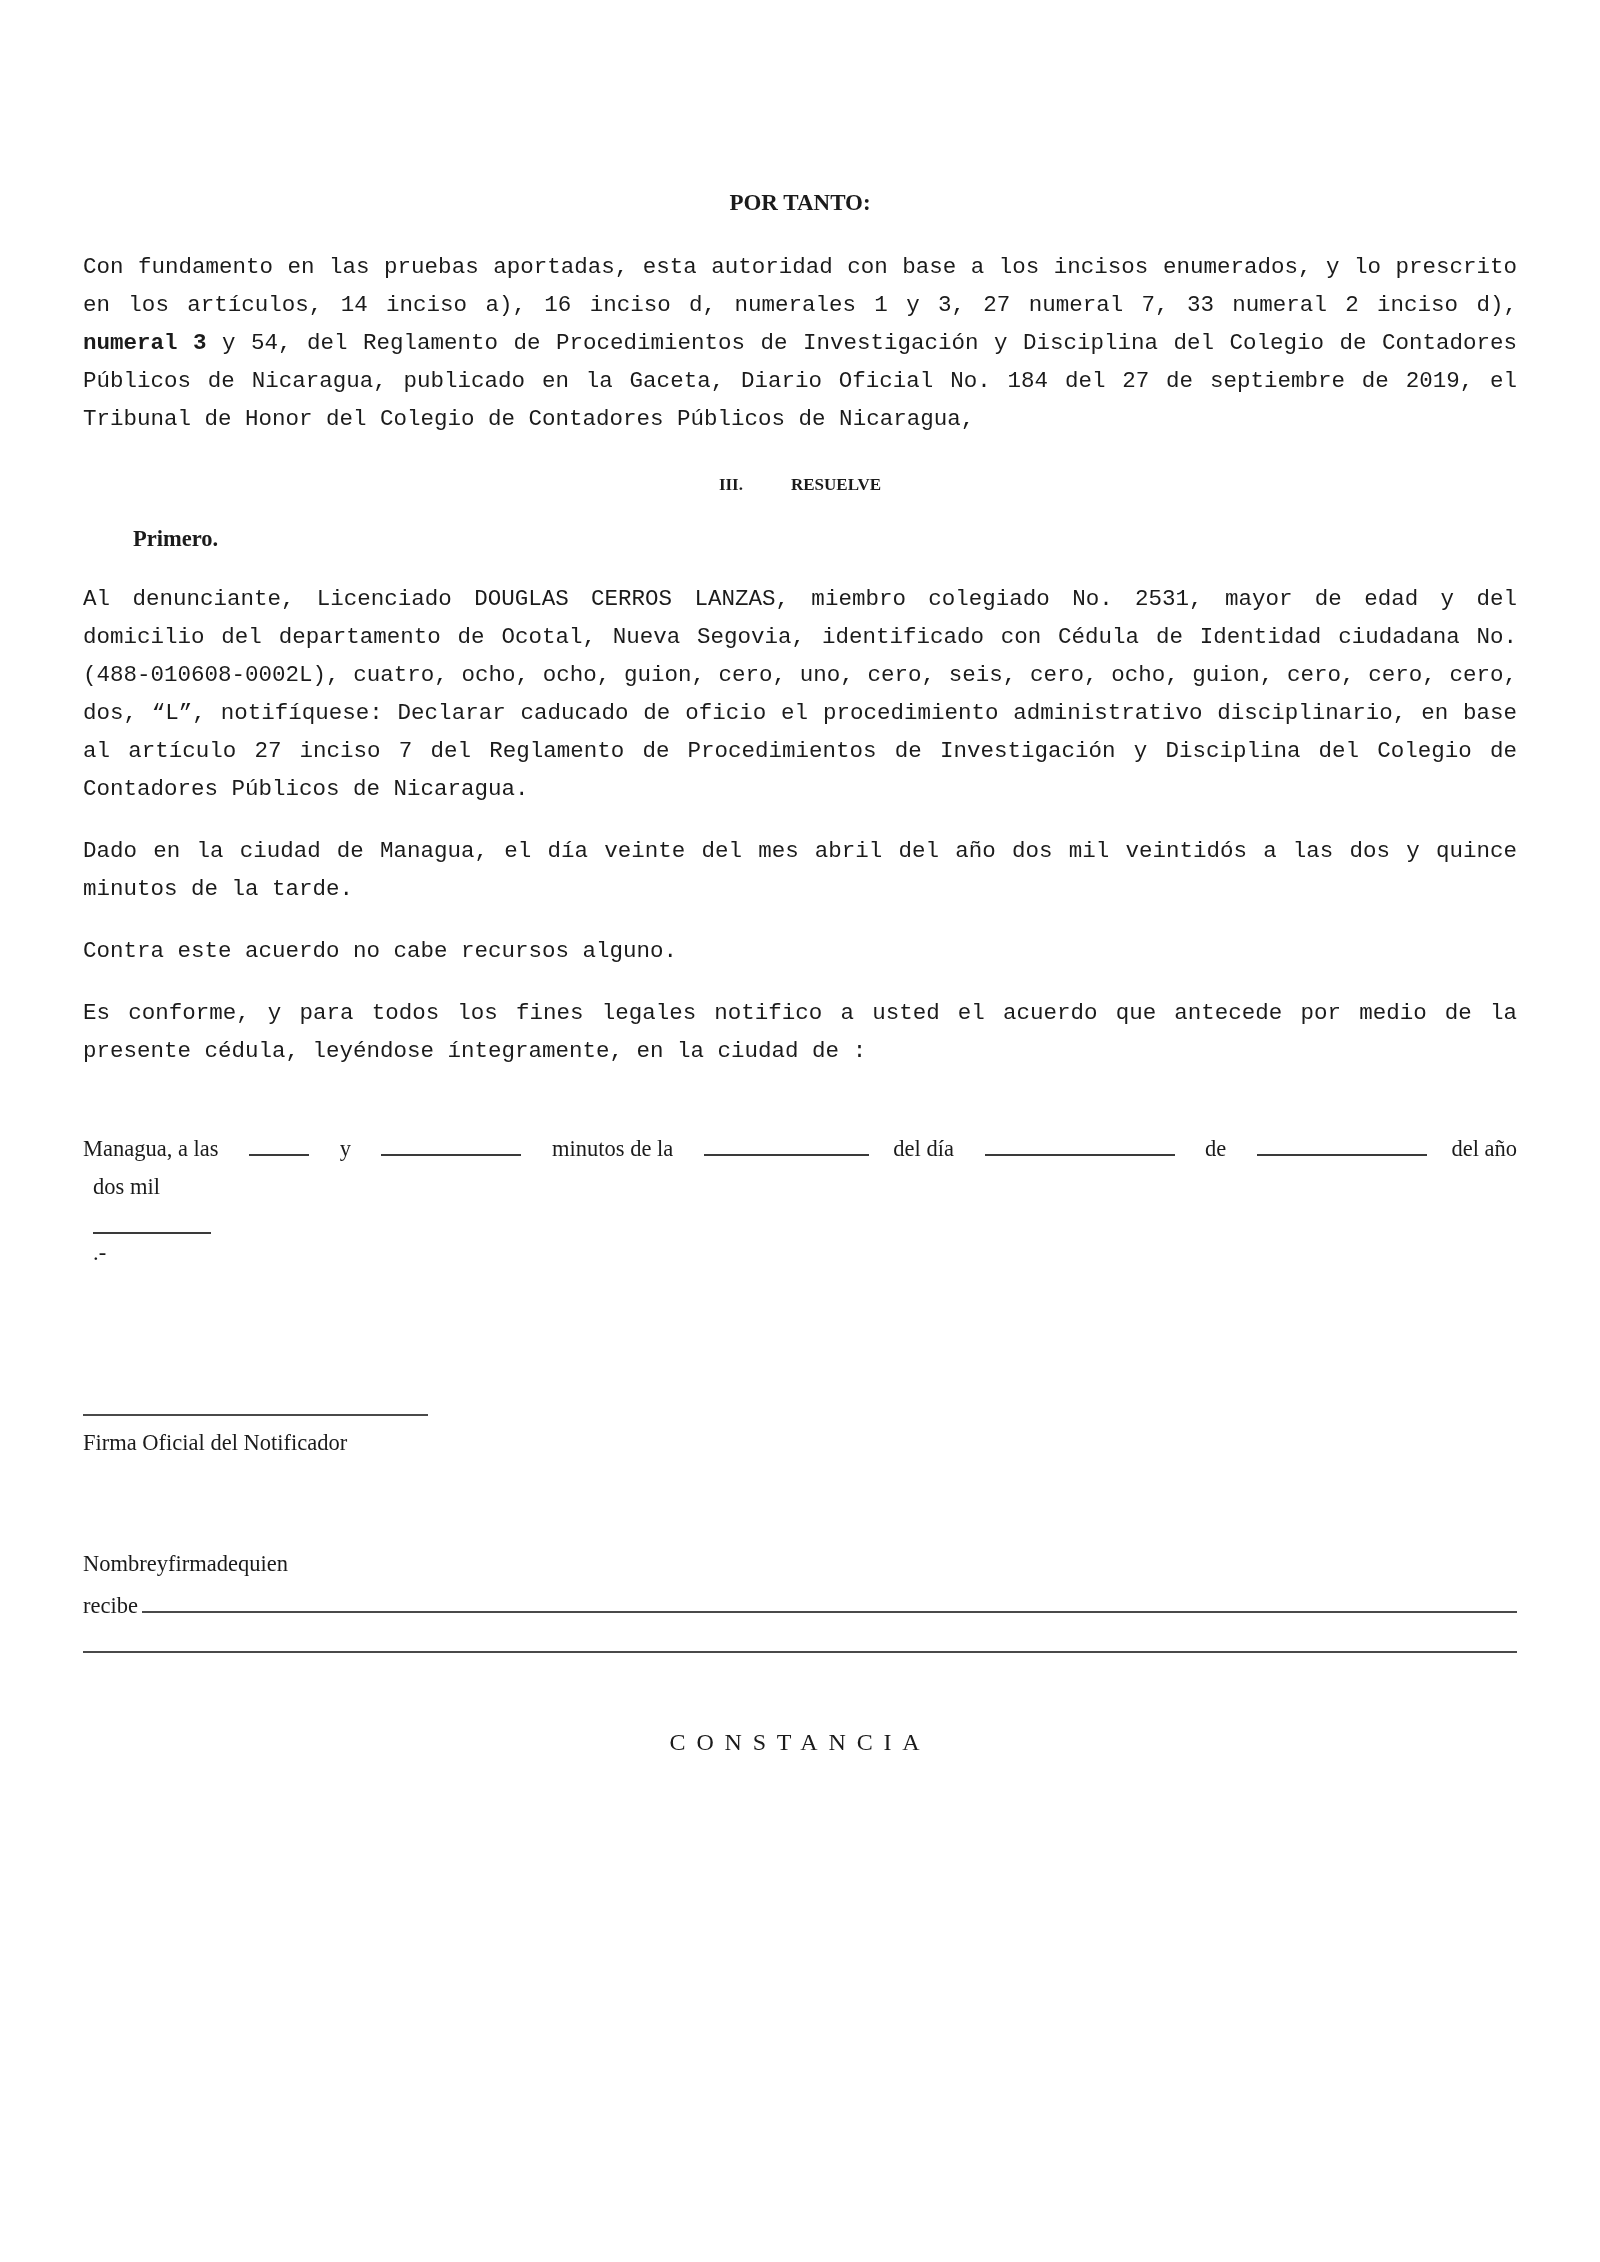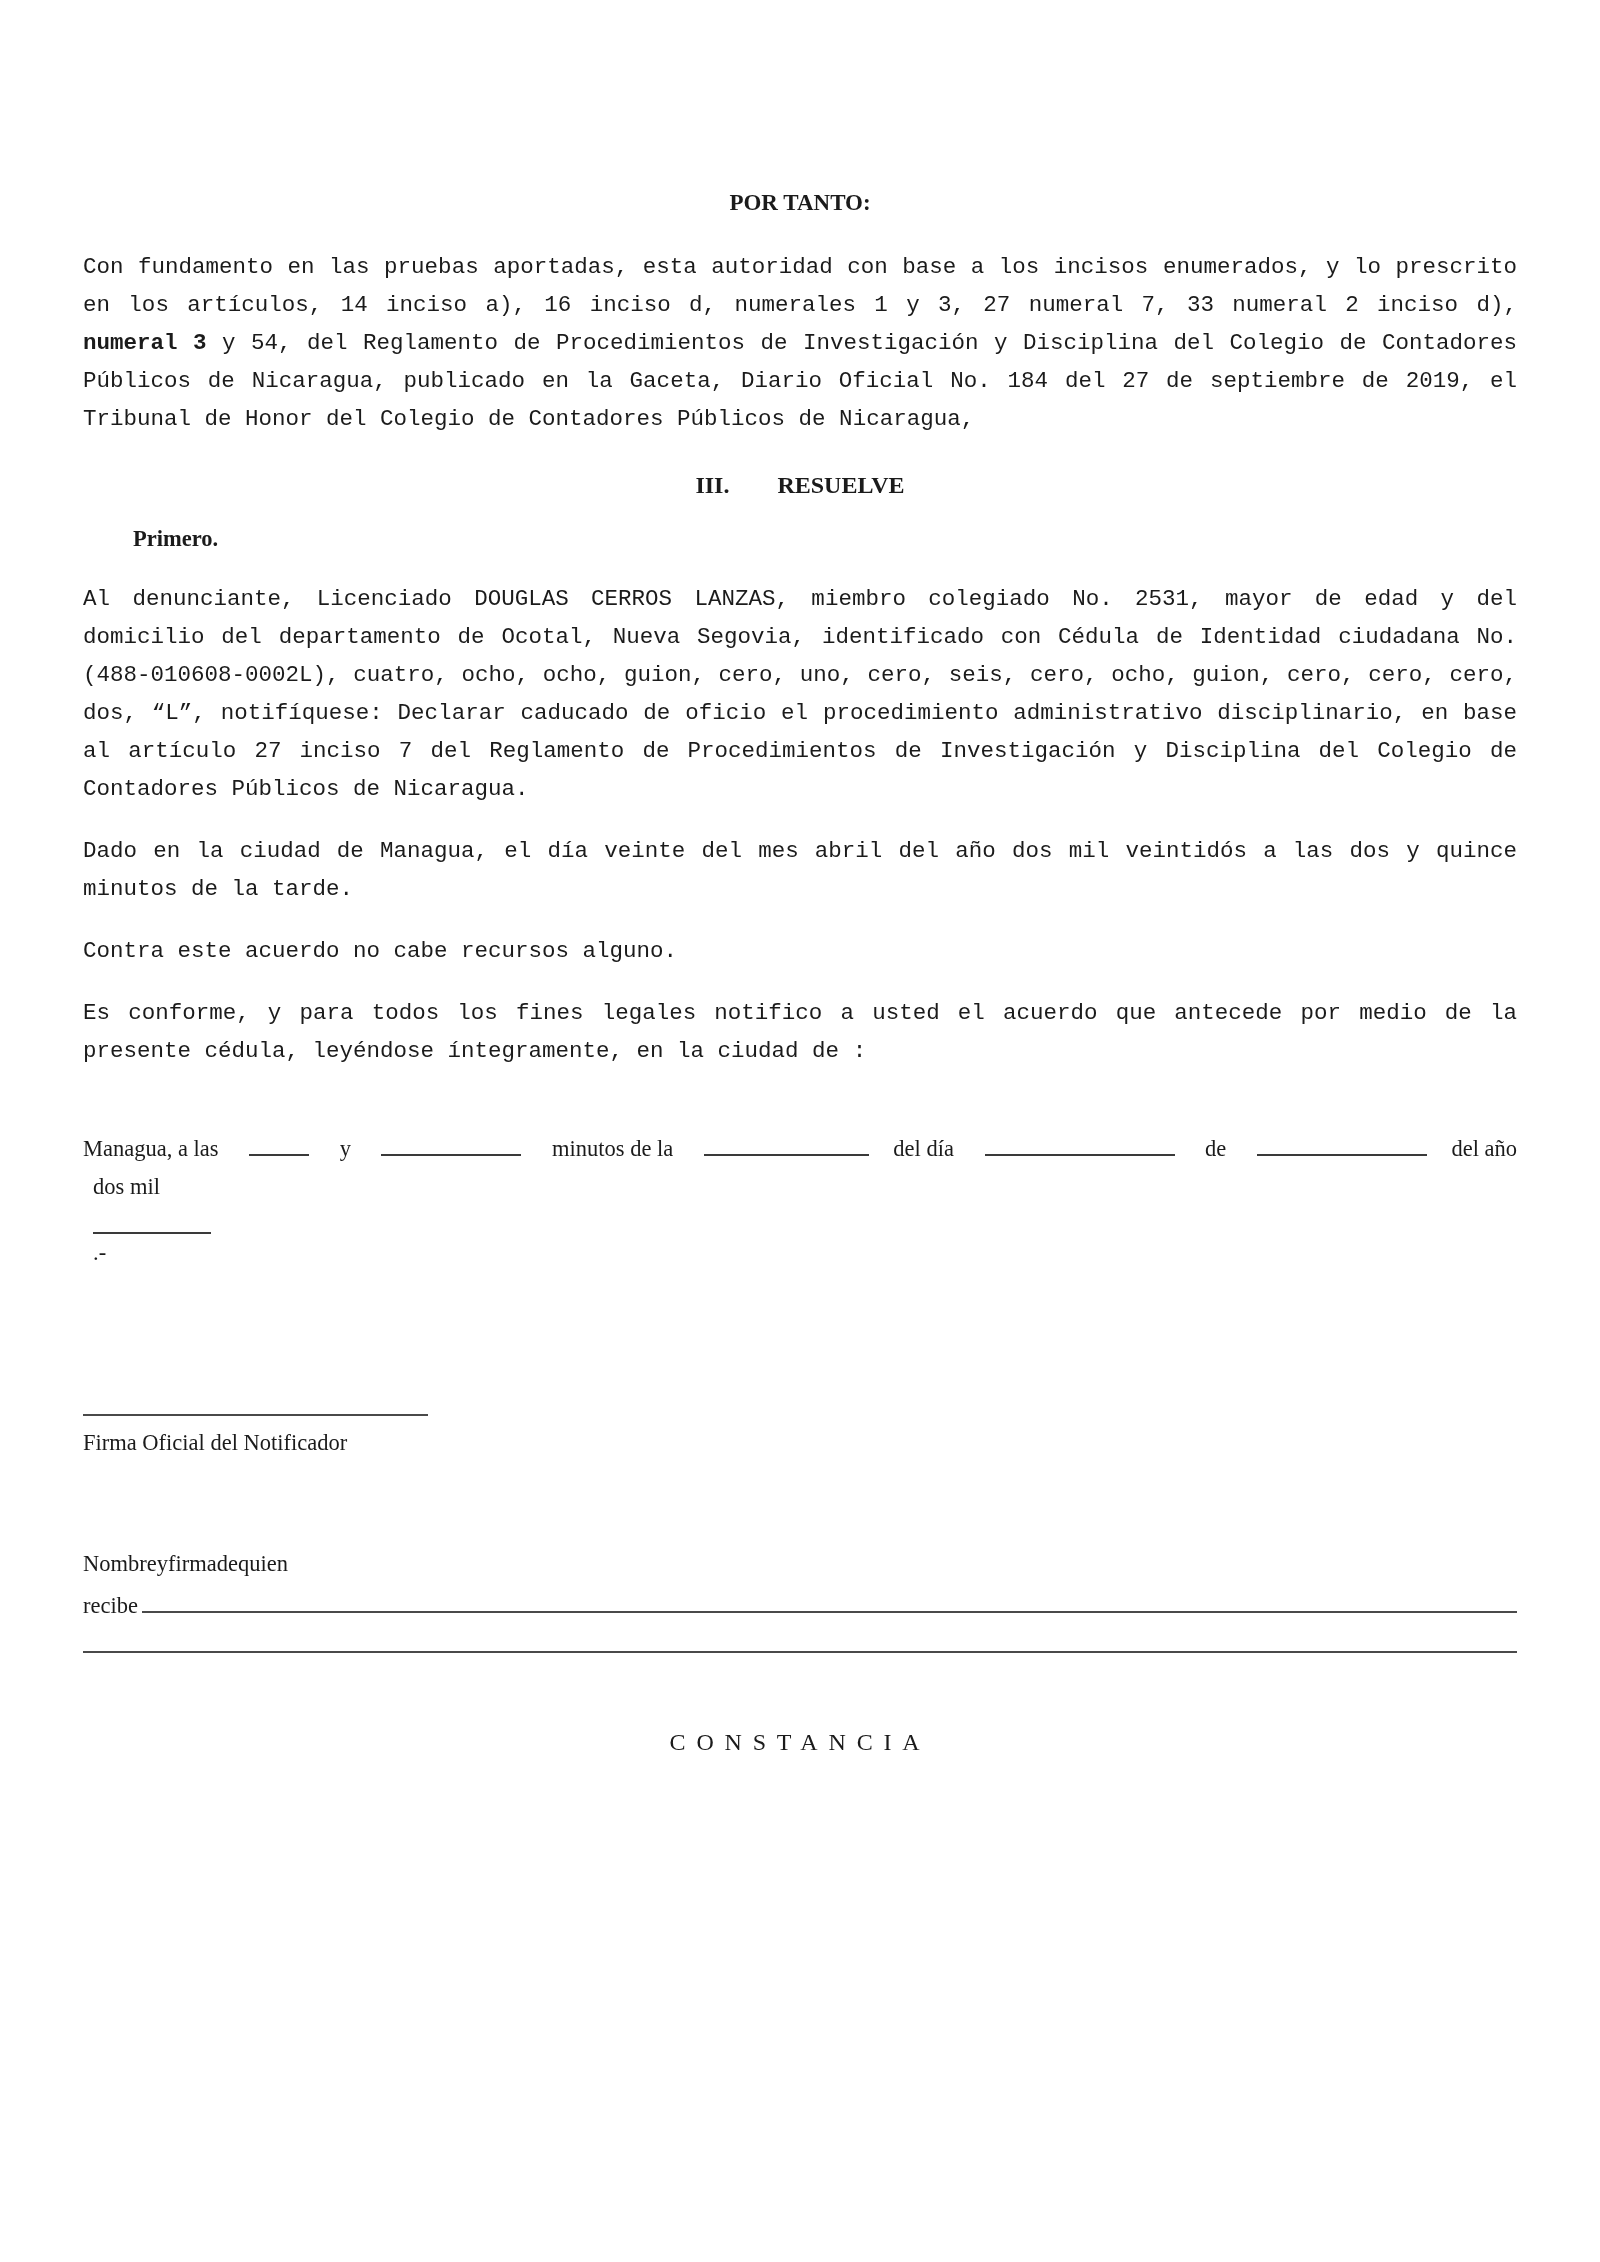--- a/index.html
+++ b/index.html
@@ -32,21 +32,21 @@
     margin: 26px 0 0 0;
     text-align: justify;
     font-family: Liberation Mono, monospace;
   }
   .resuelve-row {
     margin-top: 28px;
     display: flex;
     justify-content: center;
     gap: 48px;
     font-weight: bold;
-    font-size: 24px;
+    font-size: 17px;
   }
   .primero {
     margin: 16px 0 0 50px;
     font-weight: bold;
   }
   .mt22 { margin-top: 22px; }
   .mt24 { margin-top: 24px; }
   .fill-line {
     margin-top: 58px;
     display: flex;

